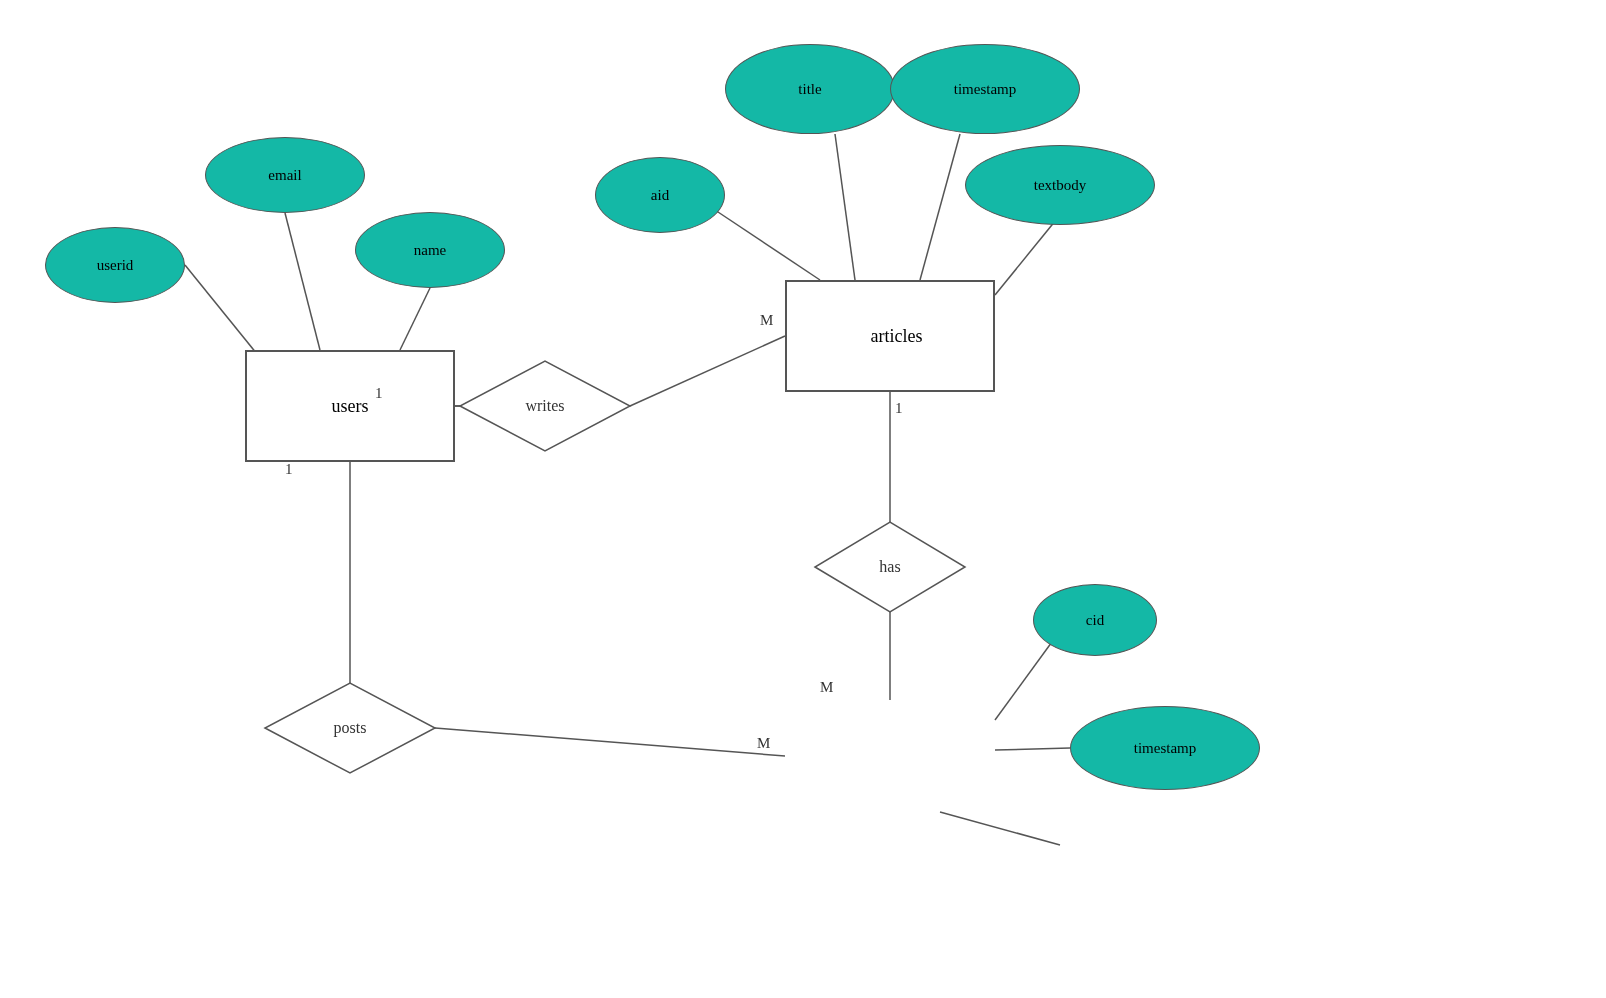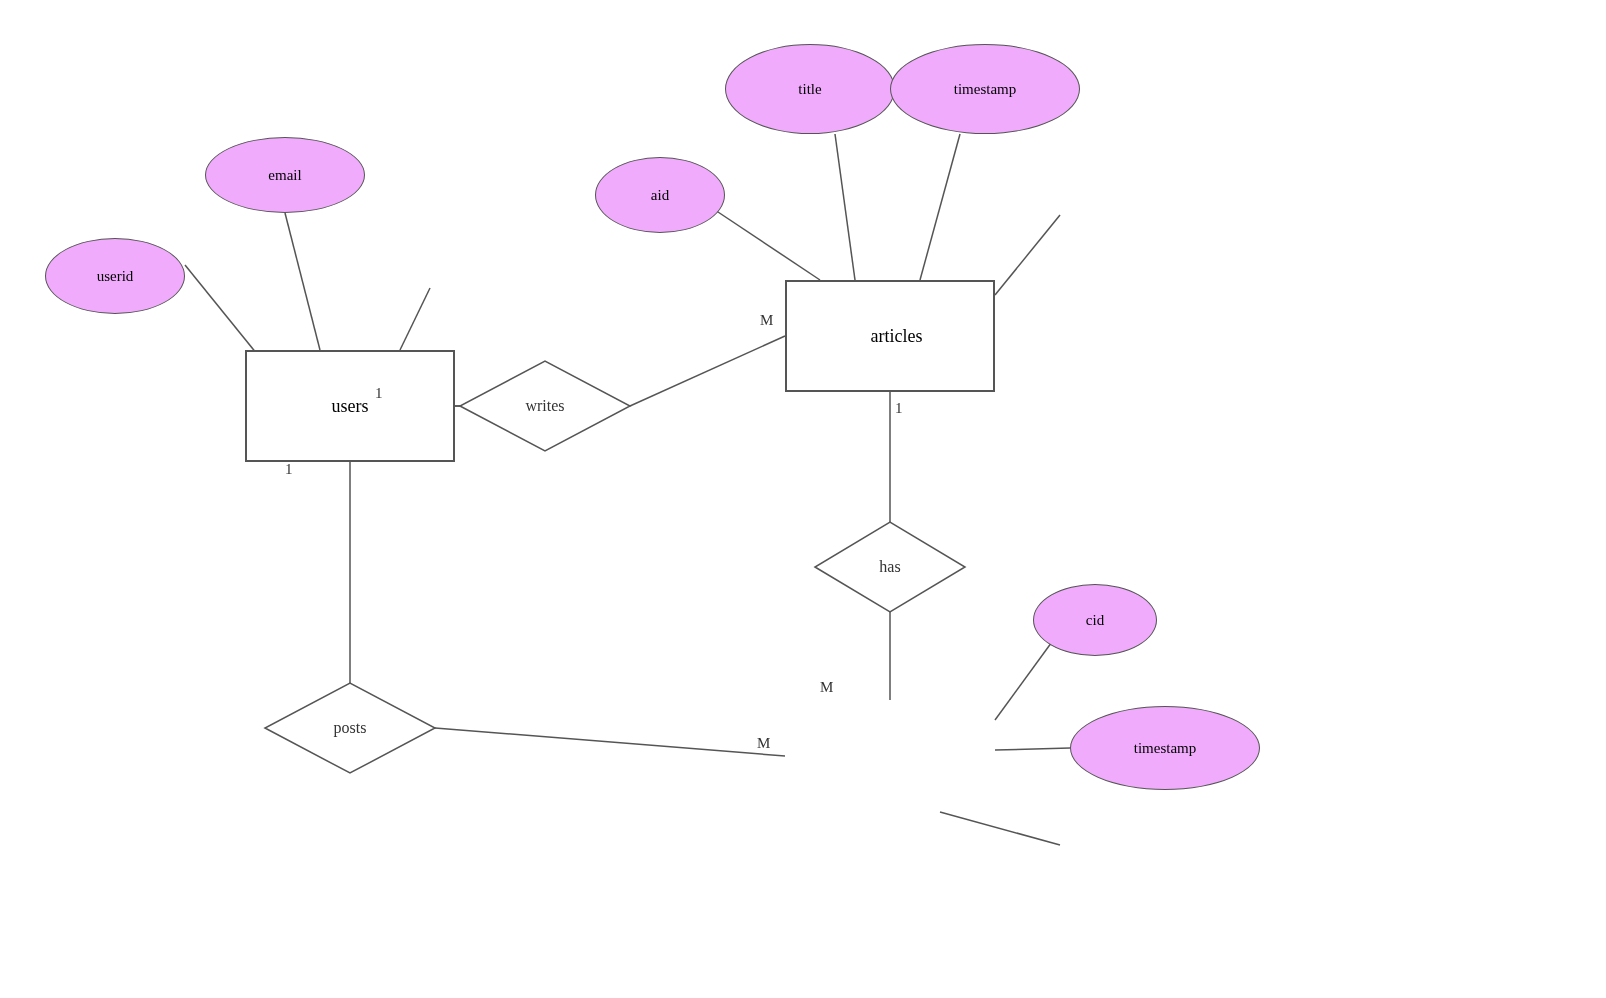--- a/index.html
+++ b/index.html
@@ -28,21 +28,21 @@
       border: 2px solid #555;
       background: #fff;
       display: flex;
       align-items: center;
       justify-content: center;
       font-size: 18px;
     }
     .attribute {
       position: absolute;
       border: 1.5px solid #555;
-      background: #f0abfc;
+      background: #14b8a6;
       border-radius: 50%;
       display: flex;
       align-items: center;
       justify-content: center;
       font-size: 15px;
       text-align: center;
     }
     .attribute.primary-key span {
     }
   </style>
@@ -101,41 +101,47 @@
     <polygon points="460,406 545,451 630,406 545,361" fill="white" stroke="#555" stroke-width="1.5"></polygon>
     <text x="545" y="411" text-anchor="middle" font-family="serif" font-size="16" fill="#333">writes</text>
 
     <polygon points="815,567 890,612 965,567 890,522" fill="white" stroke="#555" stroke-width="1.5"></polygon>
     <text x="890" y="572" text-anchor="middle" font-family="serif" font-size="16" fill="#333">has</text>
 
     <polygon points="265,728 350,773 435,728 350,683" fill="white" stroke="#555" stroke-width="1.5"></polygon>
     <text x="350" y="733" text-anchor="middle" font-family="serif" font-size="16" fill="#333">posts</text>
   </svg>
 
-  <div class="attribute primary-key" style="left:45px; top:238px; width:140px; height:76px;">
+  <div class="attribute primary-key" style="left:45px; top:227px; width:140px; height:76px;">
     <span>userid</span>
   </div>
 
   <div class="attribute" style="left:205px; top:137px; width:160px; height:76px;">
     <span>email</span>
   </div>
 
+  <div class="attribute" style="left:355px; top:212px; width:150px; height:76px;">
+    <span>name</span>
+  </div>
 
   <div class="attribute primary-key" style="left:595px; top:157px; width:130px; height:76px;">
     <span>aid</span>
   </div>
 
   <div class="attribute" style="left:725px; top:44px; width:170px; height:90px;">
     <span>title</span>
   </div>
 
   <div class="attribute" style="left:890px; top:44px; width:190px; height:90px;">
     <span>timestamp</span>
   </div>
 
+  <div class="attribute" style="left:965px; top:145px; width:190px; height:80px;">
+    <span>textbody</span>
+  </div>
 
   <div class="attribute primary-key" style="left:1033px; top:584px; width:124px; height:72px;align-items:center;">
     <span>cid</span>
   </div>
 
   <div class="attribute" style="left:1070px; top:706px; width:190px; height:84px;">
     <span>timestamp</span>
   </div>
 
 

